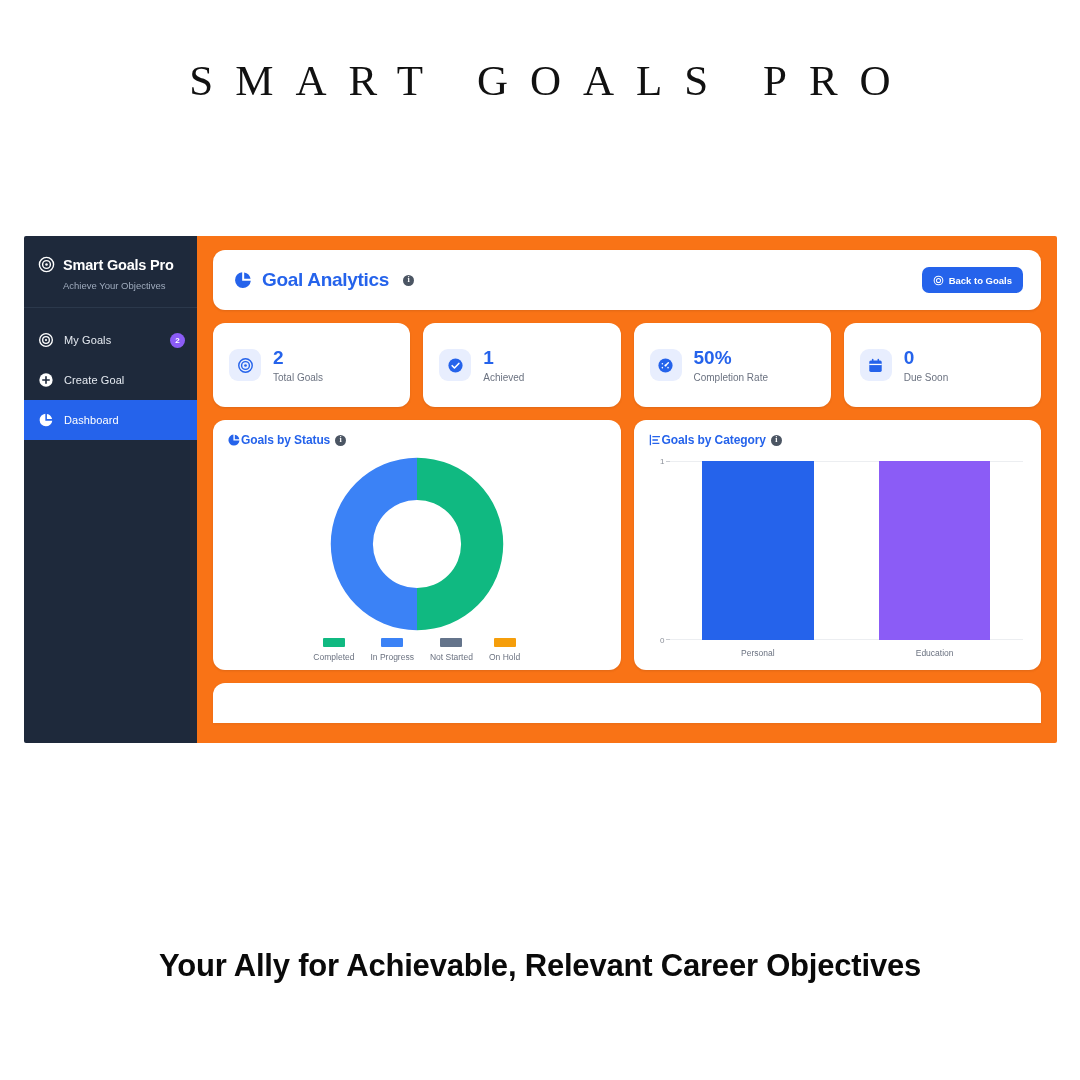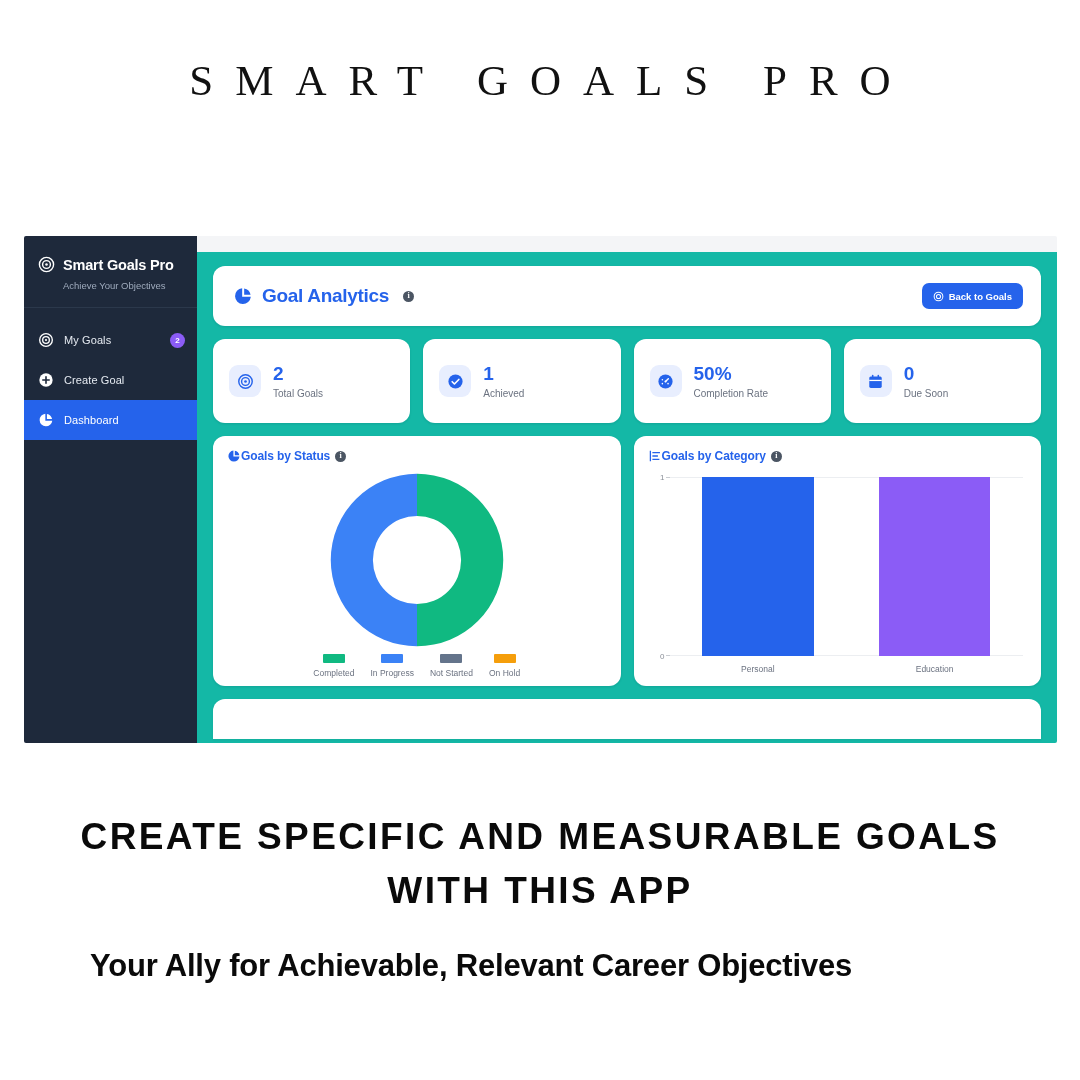--- a/index.html
+++ b/index.html
@@ -63,23 +63,23 @@
   .sb-badge {
     margin-left: auto;
     width: 15px; height: 15px; border-radius: 50%;
     background: #8b5cf6; color: #fff;
     font-size: 8px; font-weight: 700;
     display: flex; align-items: center; justify-content: center;
   }
 
   
   .main {
-    position: absolute; left: 173px; top: 16px;
+    position: absolute; left: 173px; top: 0;
     width: 860px; height: 507px;
-    background: #14b8a6;
+    background: #f97316;
     padding: 14px 16px 0 16px;
   }
   .card {
     background: #ffffff;
     border-radius: 12px;
     box-shadow: 0 1px 3px rgba(16,24,40,0.07), 0 1px 2px rgba(16,24,40,0.04);
   }
 
   
   .hdr-card {
@@ -180,20 +180,21 @@
   
   .headline {
     position: absolute; top: 810px; left: 40px; width: 1000px;
     text-align: center;
     font-size: 37px; font-weight: 700;
     letter-spacing: 2.4px; line-height: 1.45;
     color: #0a0a0a;
   }
   .subline {
     position: absolute; top: 945px; left: 90px; width: 900px;
+    text-align: center;
     font-size: 31px; font-weight: 700;
     line-height: 1.37; letter-spacing: -0.2px;
     color: #0a0a0a;
   }
 </style>
 </head>
 <body>
 
 <div class="page">
 
@@ -405,16 +406,15 @@
           </div>
         </div>
 
       </div>
 
       <div class="card-peek"></div>
 
     </div>
   </div>
 
-  <div class="headline">CREATE SPECIFIC AND MEASURABLE GOALS WITH THIS APP</div>
   <div class="subline">Your Ally for Achievable, Relevant Career Objectives</div>
 
 </div>
 
 </body></html>

